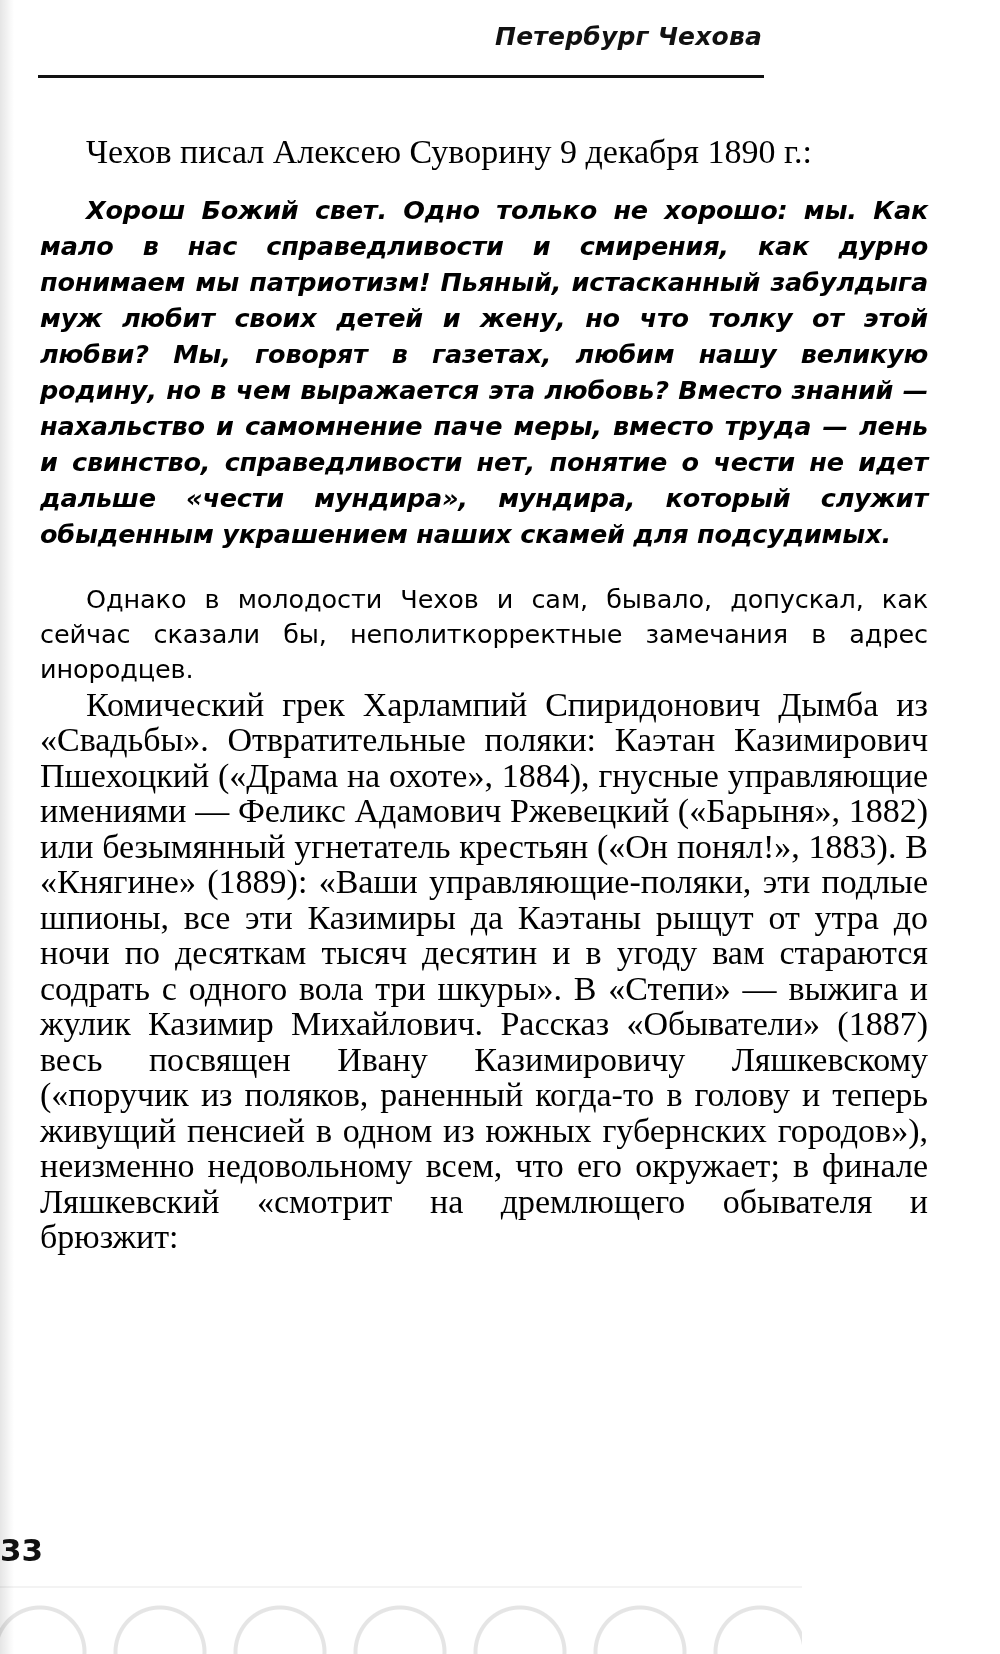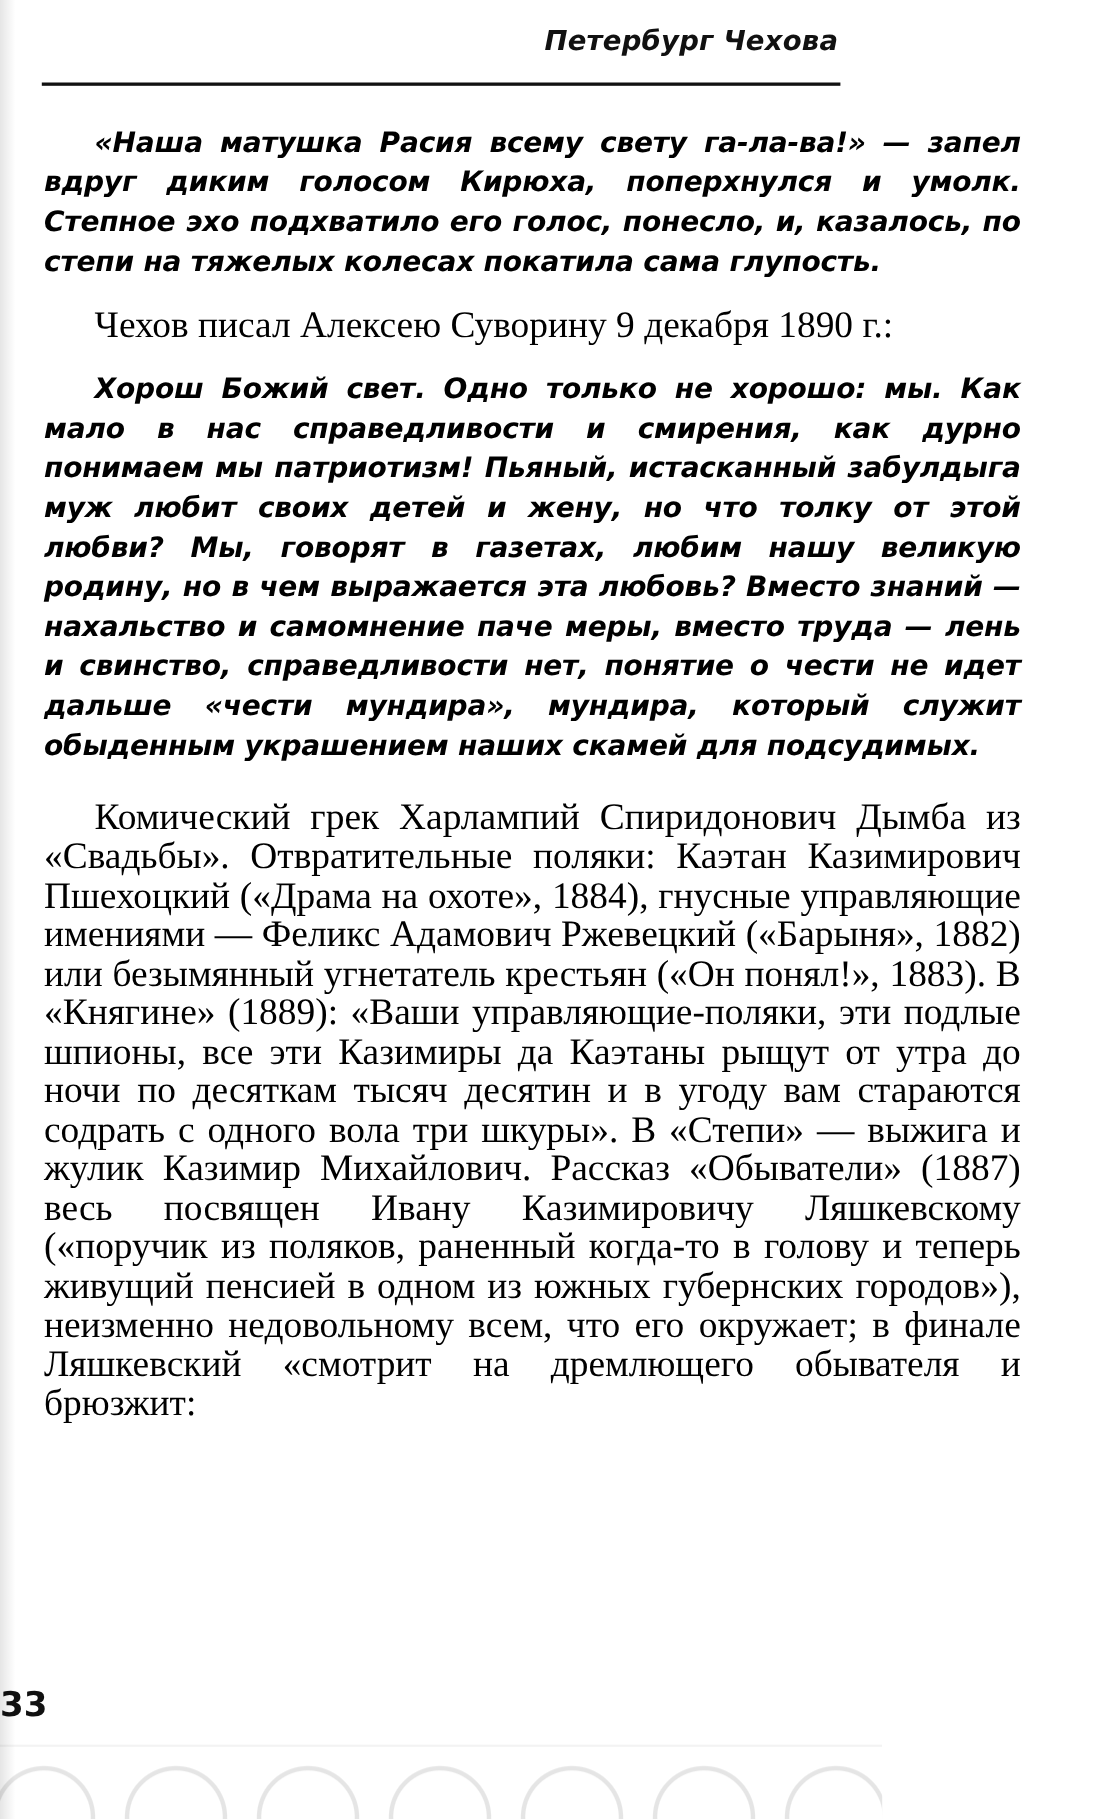--- a/index.html
+++ b/index.html
@@ -153,32 +153,32 @@
   </div>
 
   <div class="rule"></div>
 
   <div class="content">
 
 
 
     <div class="gap-md"></div>
 
-    <p class="quote quote-indent">«Наша матушка Расия всему свету га-ла-ва!» — запел вдруг диким голосом Кирюха, поперхнулся и умолк. Степное эхо подхватило его голос, понесло, и, казалось, по степи на тяжелых колесах покатила сама глупость.</p>
 
     <div class="gap-md"></div>
 
     <p class="body-serif indent">Чехов писал Алексею Суворину 9 декабря 1890 г.:</p>
 
     <div class="gap-md"></div>
 
     <p class="quote quote-indent">Хорош Божий свет. Одно только не хорошо: мы. Как мало в нас справедливости и смирения, как дурно понимаем мы патриотизм! Пьяный, истасканный забулдыга муж любит своих детей и жену, но что толку от этой любви? Мы, говорят в газетах, любим нашу великую родину, но в чем выражается эта любовь? Вместо знаний — нахальство и самомнение паче меры, вместо труда — лень и свинство, справедливости нет, понятие о чести не идет дальше «чести мундира», мундира, который служит обыденным украшением наших скамей для подсудимых.</p>
 
     <div class="gap-lg"></div>
 
+    <p class="body-text indent">Однако в молодости Чехов и сам, бывало, допускал, как сейчас сказали бы, неполиткорректные замечания в адрес инородцев.</p>
 
     <p class="body-serif indent">Комический грек Харлампий Спиридонович Дымба из «Свадьбы». Отвратительные поляки: Каэтан Казимирович Пшехоцкий («Драма на охоте», 1884), гнусные управляющие имениями — Феликс Адамович Ржевецкий («Барыня», 1882) или безымянный угнетатель крестьян («Он понял!», 1883). В «Княгине» (1889): «Ваши управляющие-поляки, эти подлые шпионы, все эти Казимиры да Каэтаны рыщут от утра до ночи по десяткам тысяч десятин и в угоду вам стараются содрать с одного вола три шкуры». В «Степи» — выжига и жулик Казимир Михайлович. Рассказ «Обыватели» (1887) весь посвящен Ивану Казимировичу Ляшкевскому («поручик из поляков, раненный когда-то в голову и теперь живущий пенсией в одном из южных губернских городов»), неизменно недовольному всем, что его окружает; в финале Ляшкевский «смотрит на дремлющего обывателя и брюзжит:</p>
 
   </div>
 
   <div class="footer">
     <span class="page-number">33</span>
   </div>
 
   <div class="ornament">

